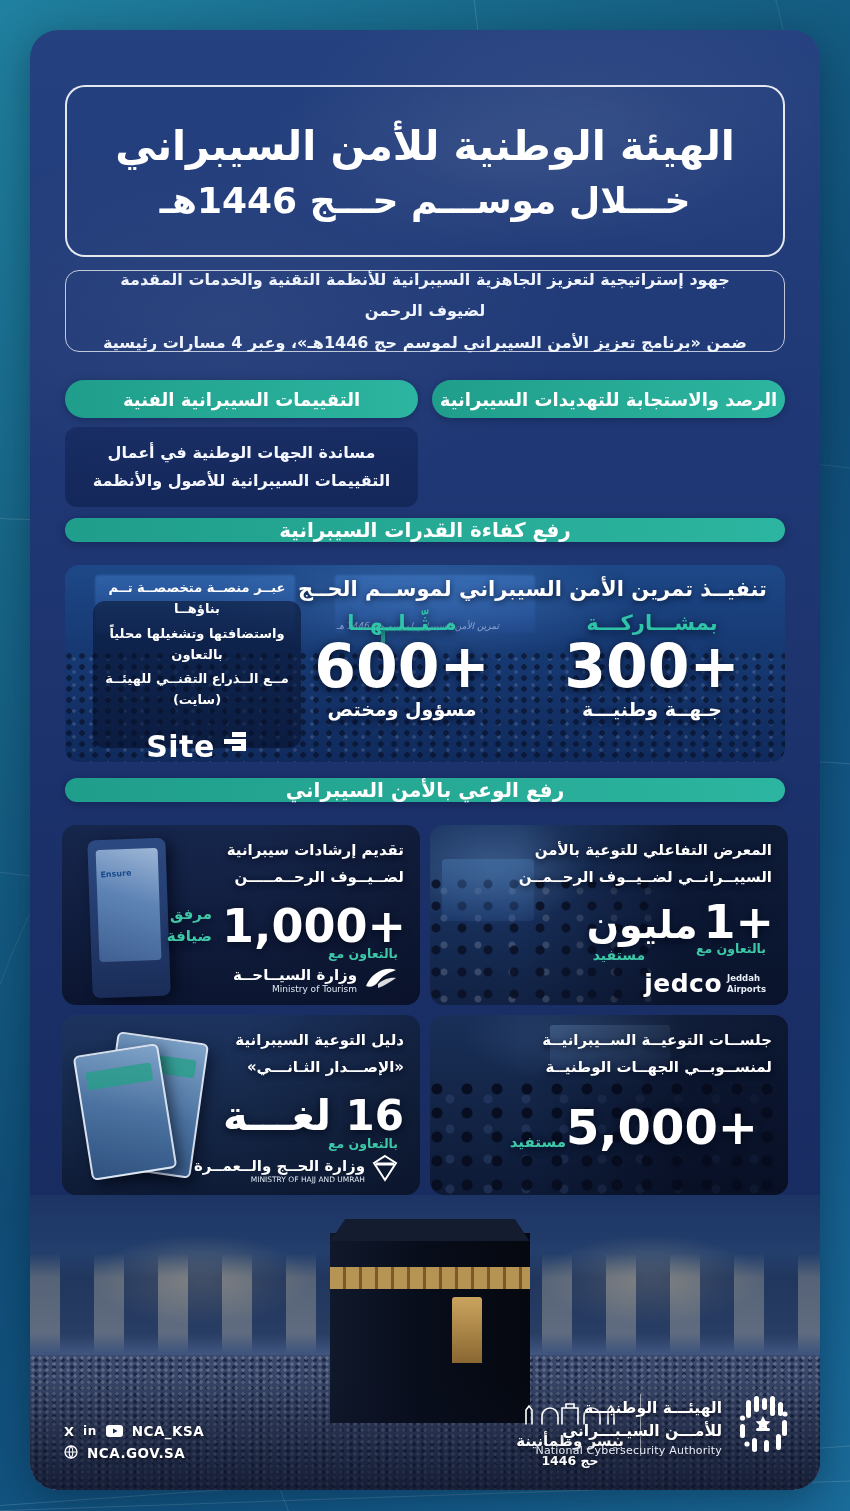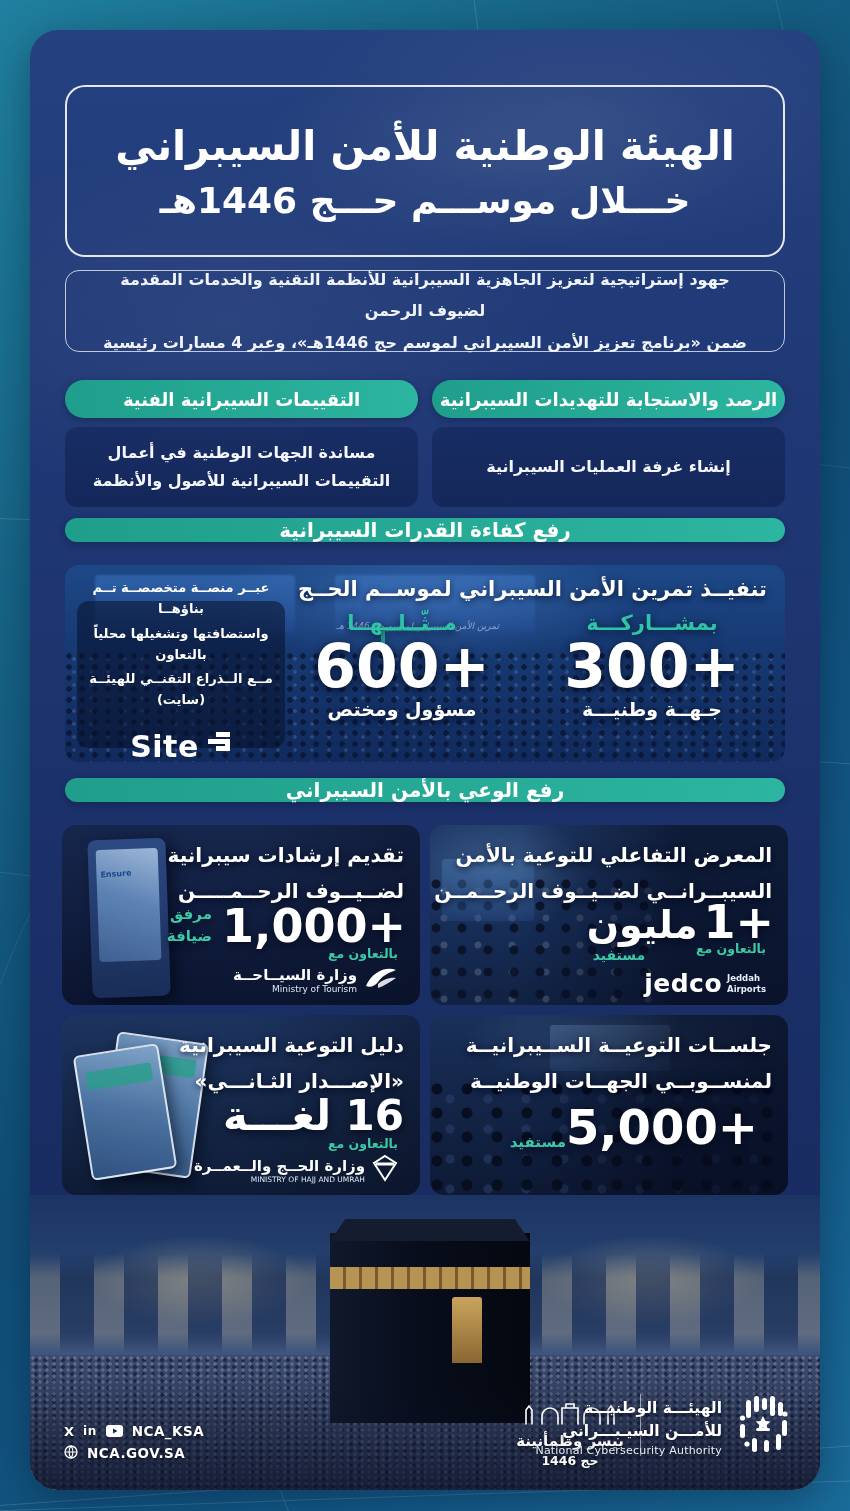--- a/index.html
+++ b/index.html
@@ -94,34 +94,34 @@
   .p1-title { position:absolute; top:12px; right:18px; font-size:21px; font-weight:bold; text-shadow:0 2px 6px rgba(0,10,30,.7); }
   .p1-bracket { position:absolute; top:62px; left:316px; width:46px; height:16px;
     border-top:4px solid #2cb5a0; border-left:4px solid #2cb5a0; opacity:.9; }
   .p1-col { position:absolute; top:46px; width:250px; text-align:center; text-shadow:0 2px 8px rgba(0,8,25,.8); }
   .p1-col.participation { right:8px; }
   .p1-col.represented { right:258px; }
   .p1-lbl { color:#2fc3a8; font-size:21px; font-weight:bold; }
   .p1-val { font-size:60px; font-weight:bold; line-height:1.05; direction:ltr; }
   .p1-unit { font-size:19px; font-weight:bold; }
   .platform-panel {
-    position:absolute; left:12px; top:36px; bottom:14px; width:208px; border-radius:12px;
+    position:absolute; left:28px; top:36px; bottom:14px; width:208px; border-radius:12px;
     background:rgba(8,16,42,.55);
     display:flex; flex-direction:column; align-items:center; justify-content:center; gap:4px;
     text-align:center; font-size:13px; font-weight:bold; line-height:1.6; padding:8px 10px;
   }
   .site-row { display:flex; direction:ltr; align-items:center; gap:7px; margin-top:8px; }
   .site-text { font-size:30px; font-weight:bold; letter-spacing:.5px; }
 
   
   .cards { position:absolute; left:32px; right:32px; top:795px; height:370px;
     display:grid; grid-template-columns:1fr 1fr; grid-template-rows:1fr 1fr; gap:10px; }
   .card { position:relative; border-radius:14px; overflow:hidden; }
   .card .shade { position:absolute; inset:0; background:linear-gradient(270deg, rgba(5,10,28,.72) 30%, rgba(5,10,28,.25) 75%); }
-  .card-title { position:absolute; top:12px; right:16px; text-align:right; font-size:20px; font-weight:bold; line-height:1.8; text-shadow:0 2px 6px rgba(0,8,25,.8); }
+  .card-title { position:absolute; top:12px; right:16px; text-align:right; font-size:15px; font-weight:bold; line-height:1.8; text-shadow:0 2px 6px rgba(0,8,25,.8); }
   .partner { position:absolute; bottom:9px; right:22px; display:flex; flex-direction:column; align-items:flex-start; gap:3px; }
   .partner-label { color:#3ec8a7; font-size:12.5px; font-weight:bold; }
   .green { color:#3ec8a7; }
 
   .card-exhibition { background:
       radial-gradient(140px 80px at 18% 25%, rgba(120,170,230,.5), transparent 70%),
       linear-gradient(180deg,#27497f 0%, #1d3a6c 55%, #15294f 100%); }
   .card-exhibition::before { content:""; position:absolute; left:0; bottom:0; width:65%; height:70%;
       background: radial-gradient(circle at 6px 5px, rgba(12,20,42,.9) 4px, transparent 5px),
                   radial-gradient(circle at 14px 12px, rgba(205,215,235,.28) 3px, transparent 4px);
@@ -237,21 +237,20 @@
   </div>
 
   <div class="subtitle-box">
     <div>جهود إستراتيجية لتعزيز الجاهزية السيبرانية للأنظمة التقنية والخدمات المقدمة لضيوف الرحمن</div>
     <div>ضمن «برنامج تعزيز الأمن السيبراني لموسم حج 1446هـ»، وعبر 4 مسارات رئيسية</div>
   </div>
 
   <div class="tracks">
     <div class="track">
       <div class="track-pill">الرصد والاستجابة للتهديدات السيبرانية</div>
-      <div class="track-panel">إنشاء غرفة العمليات السيبرانية</div>
     </div>
     <div class="track">
       <div class="track-pill">التقييمات السيبرانية الفنية</div>
       <div class="track-panel">مساندة الجهات الوطنية في أعمال التقييمات السيبرانية للأصول والأنظمة</div>
     </div>
   </div>
 
   <div class="banner banner1">رفع كفاءة القدرات السيبرانية</div>
 
   <div class="photo1">

